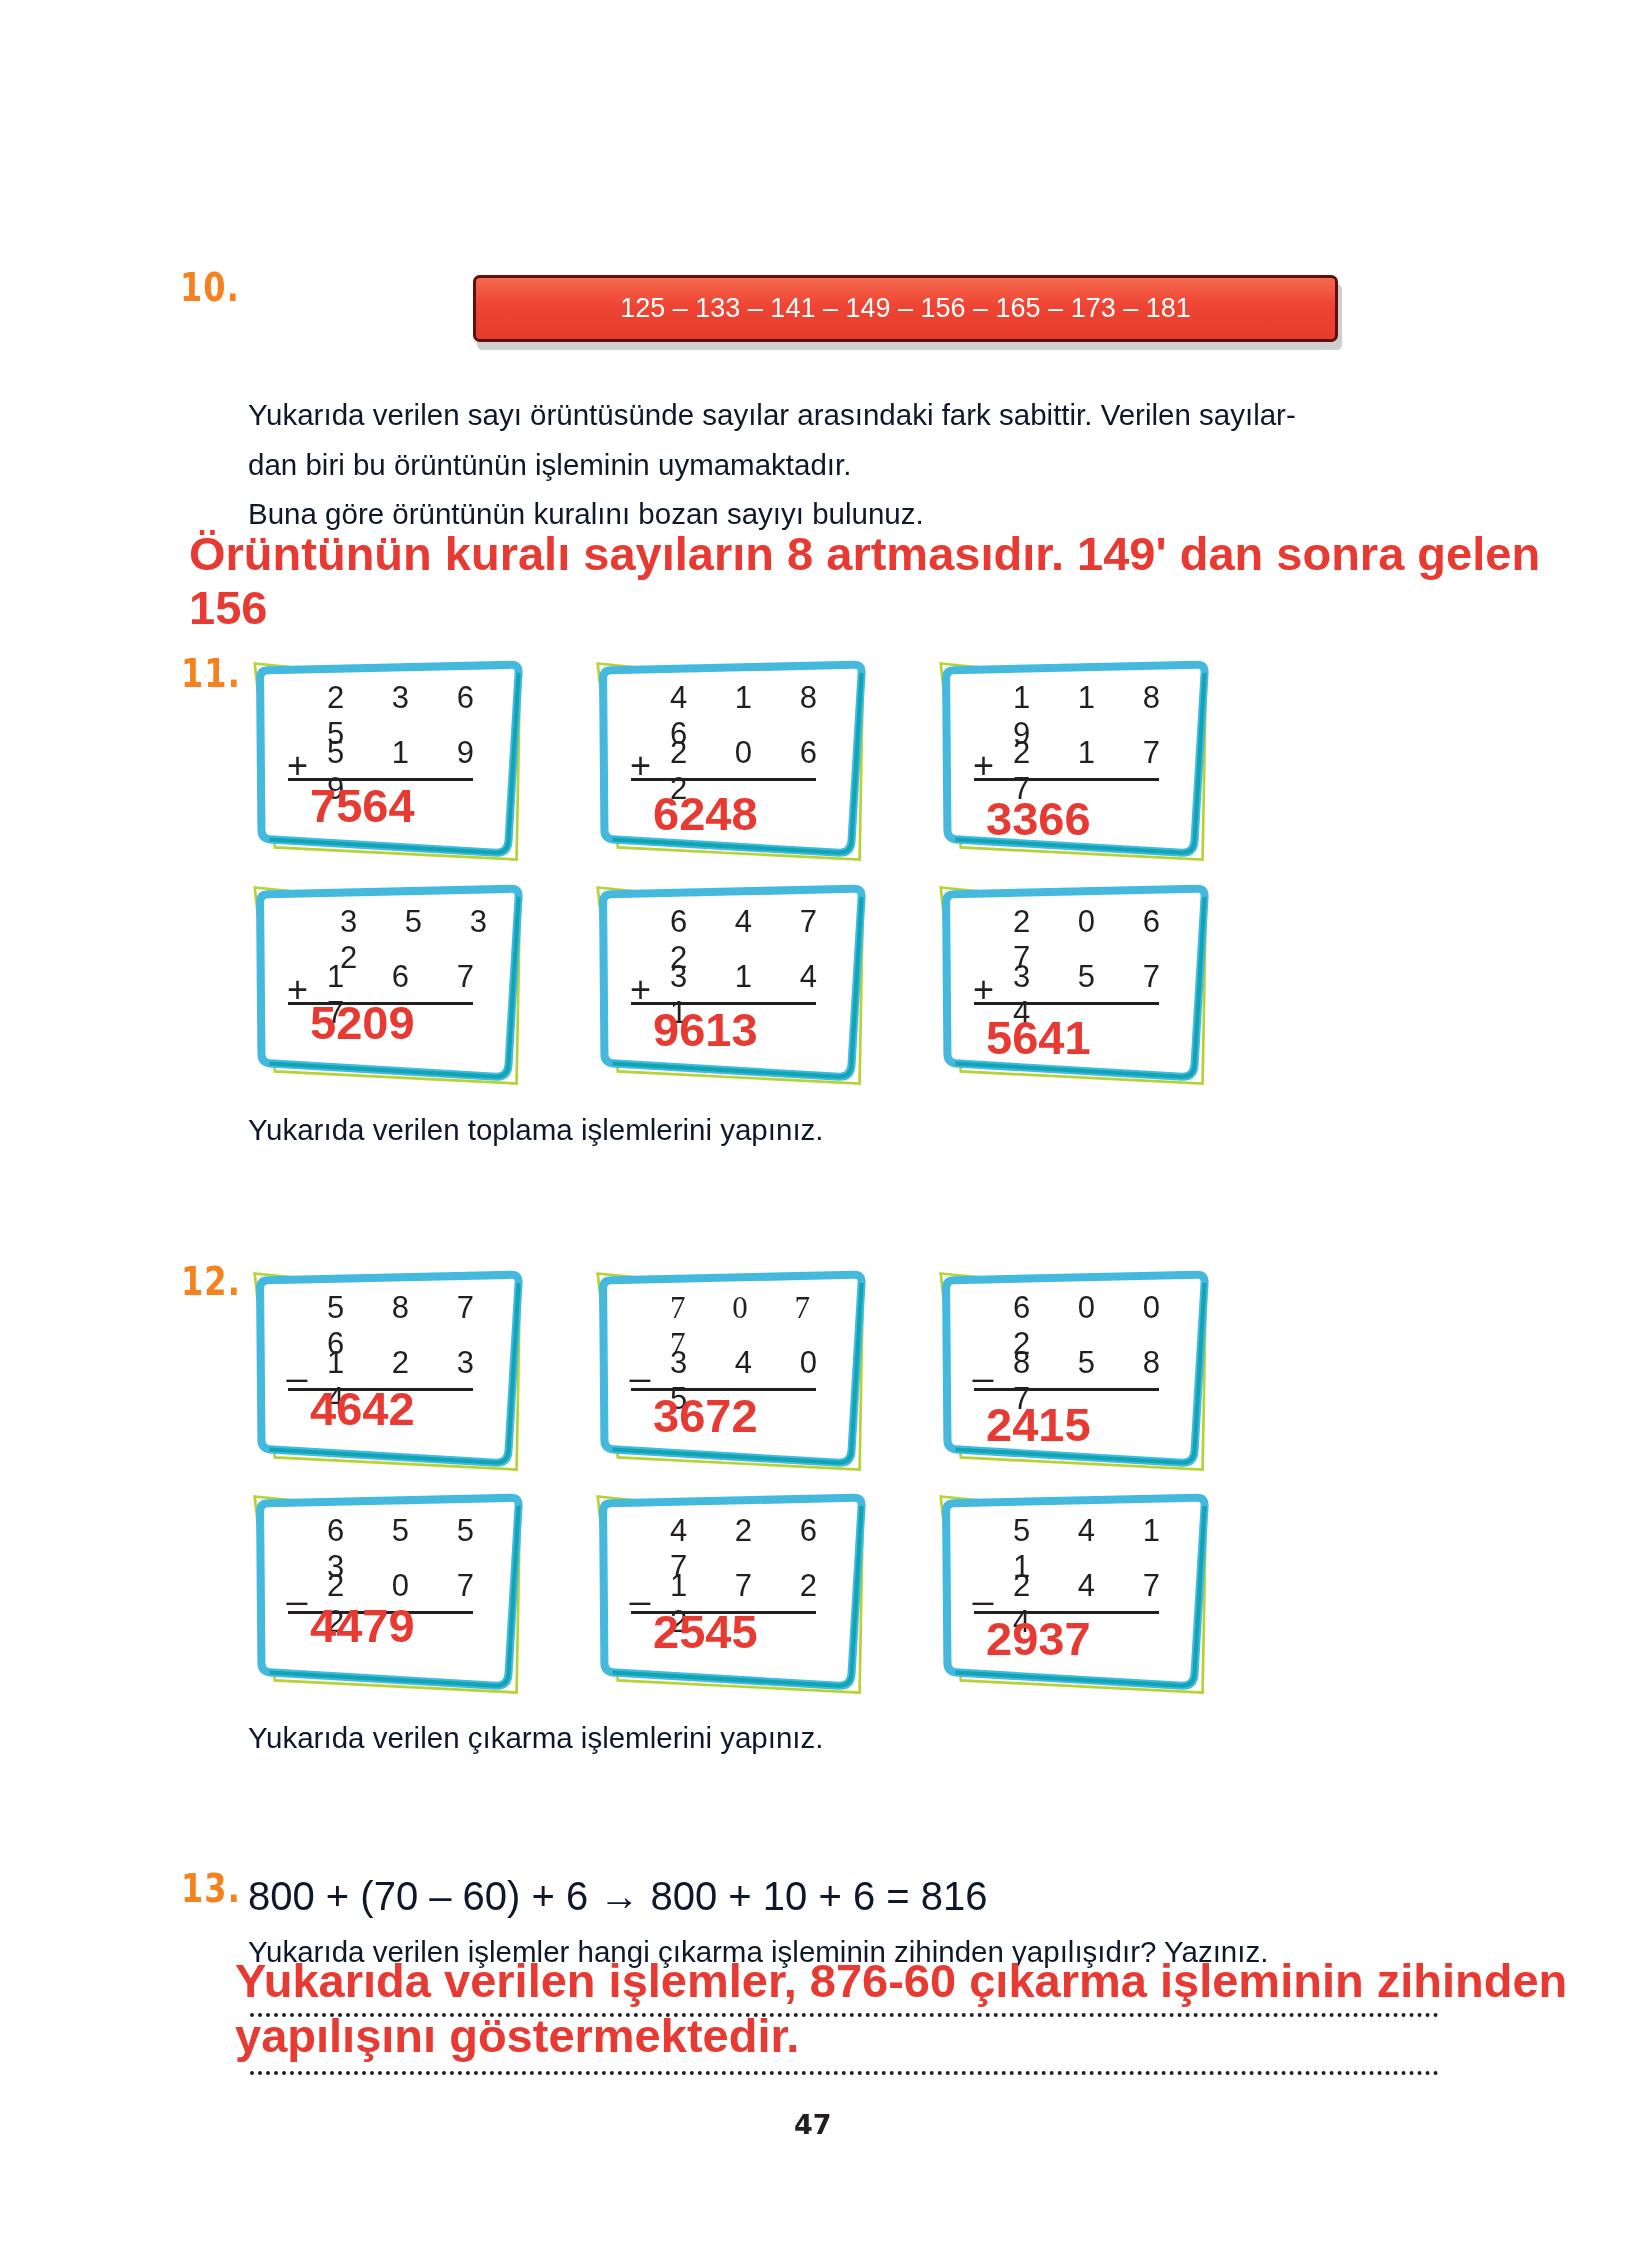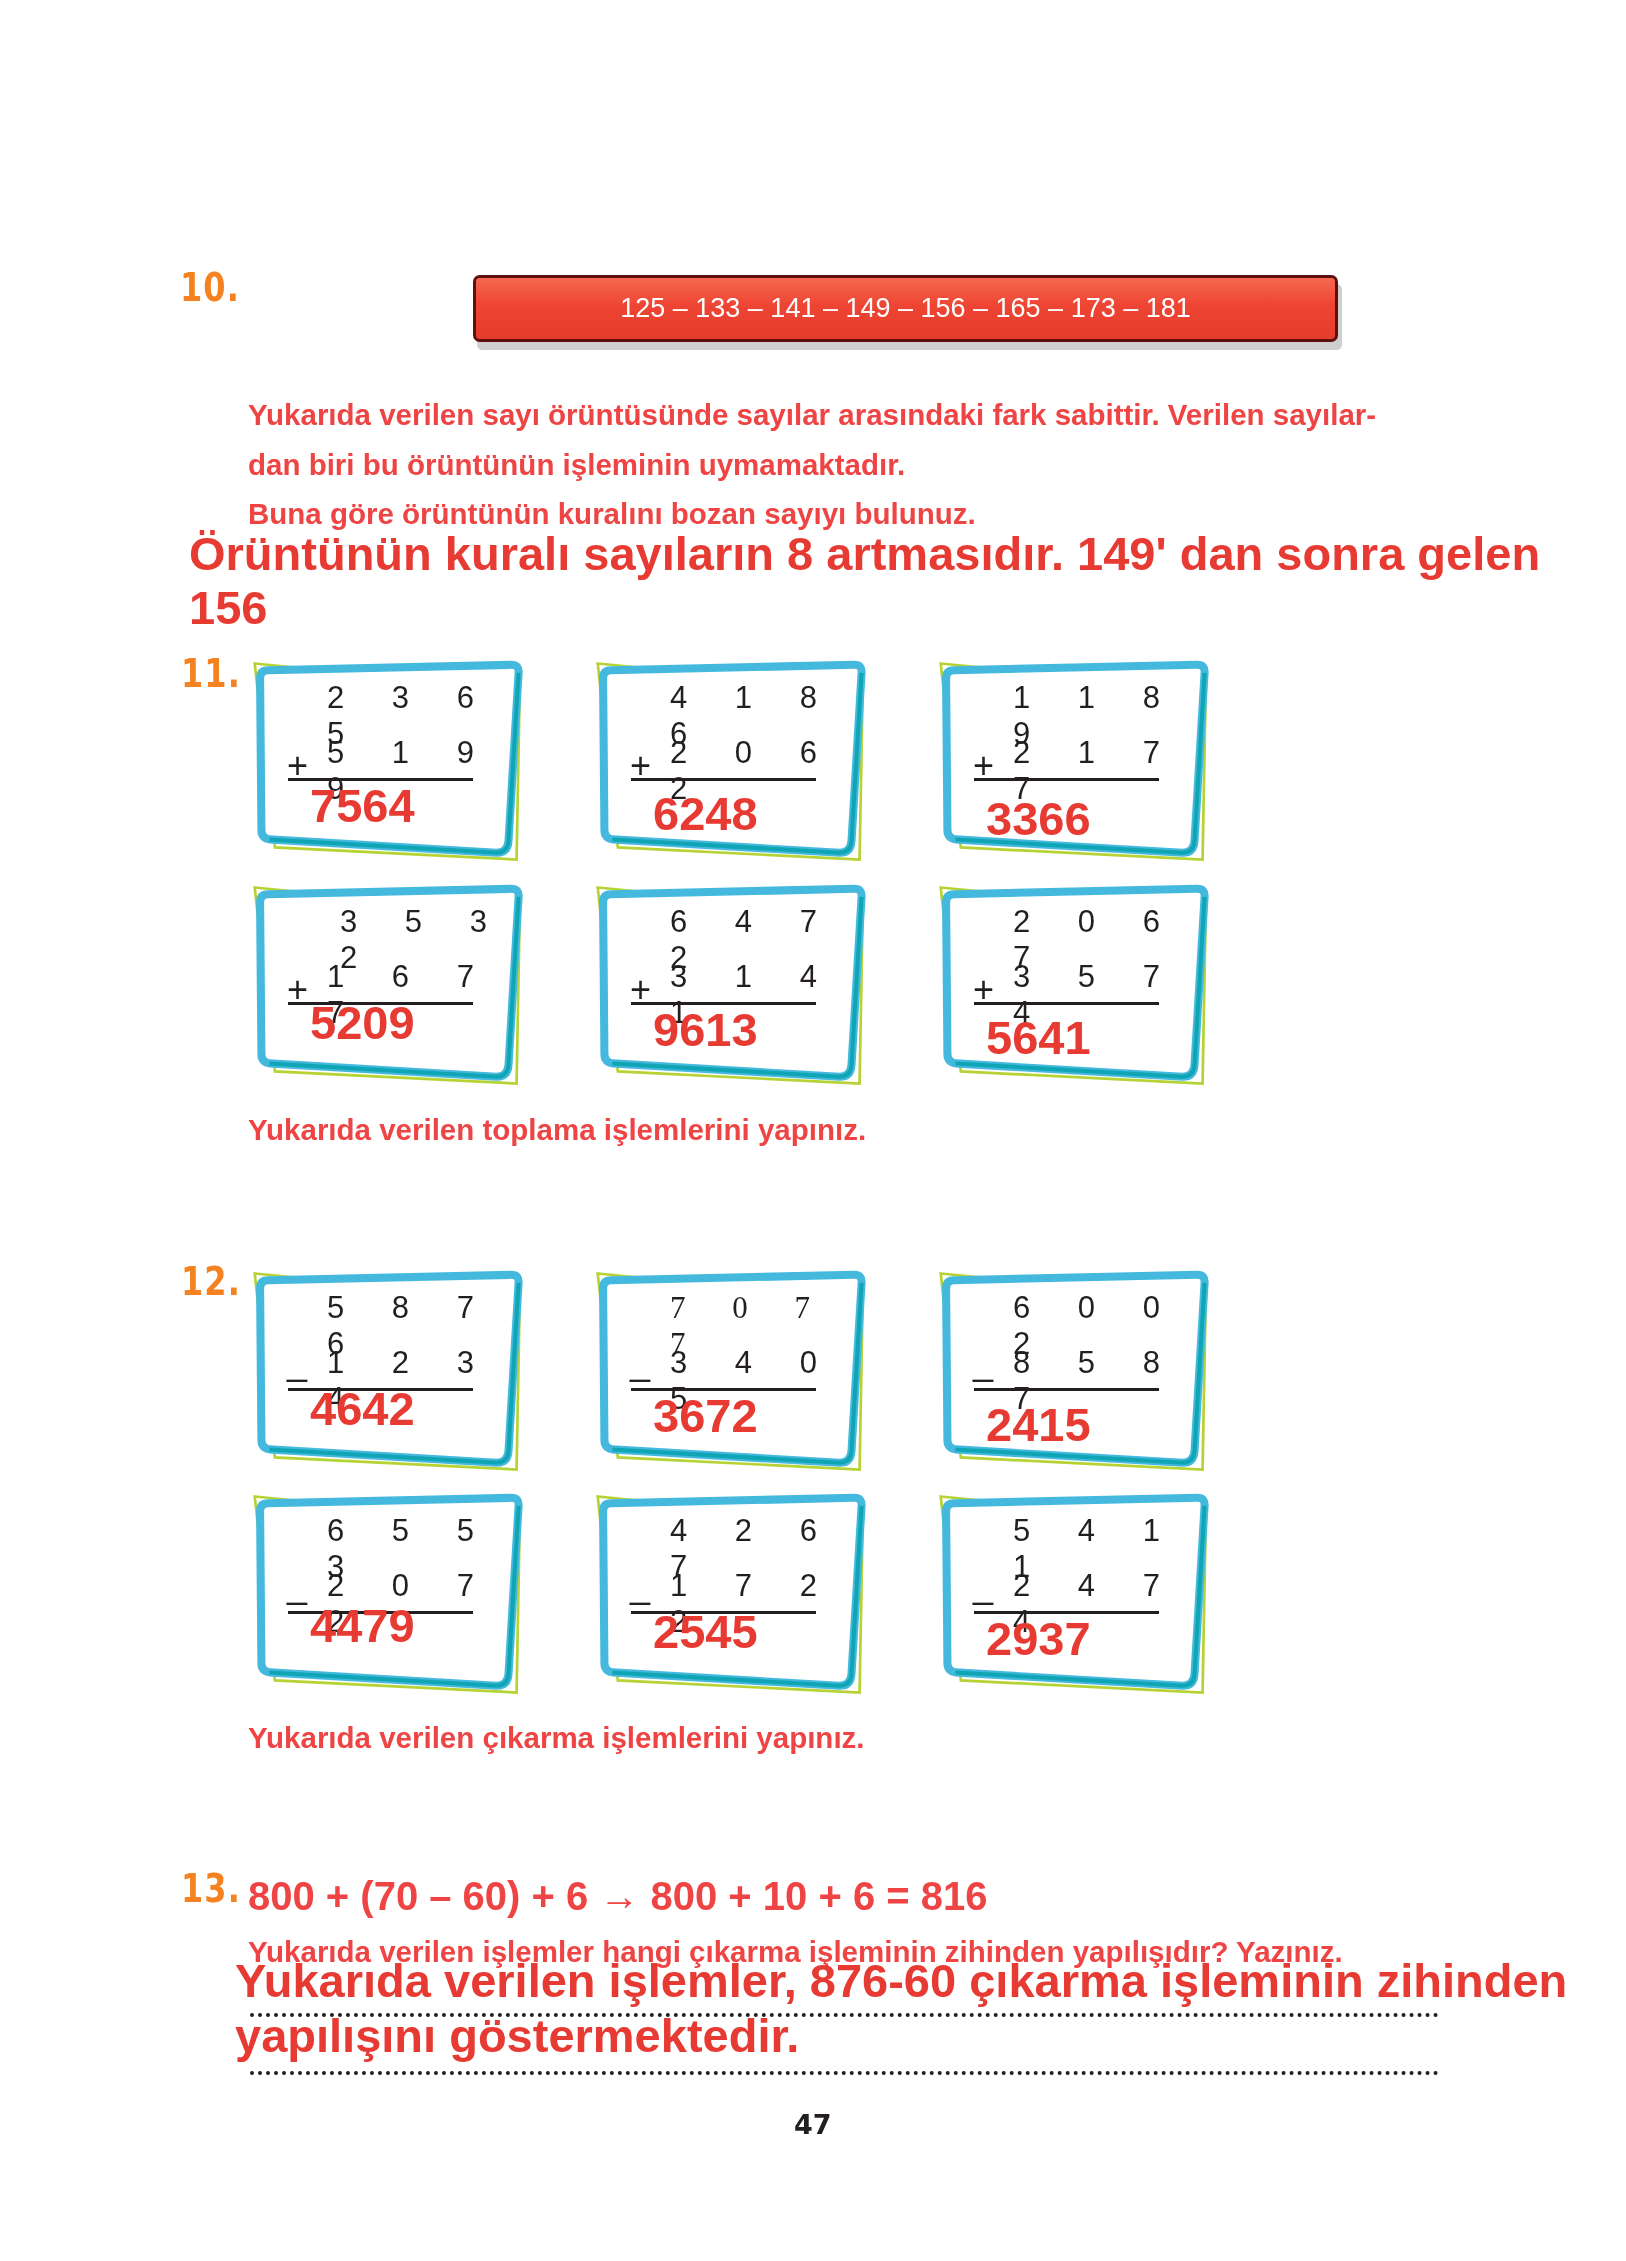--- a/index.html
+++ b/index.html
@@ -6,21 +6,21 @@
   body { width:1627px; height:2261px; position:relative; overflow:hidden;
          font-family:"Liberation Sans", sans-serif; color:#231f20; }
   .qnum { position:absolute; font-family:"DejaVu Sans", sans-serif; font-weight:bold;
           color:#f58220; font-size:39px; letter-spacing:1.3px; transform:scaleX(0.82); transform-origin:left top; }
   .banner { position:absolute; left:473px; top:275px; width:865px; height:67px; }
   .banner-shadow { position:absolute; left:4px; top:9.4px; right:-4px; bottom:-8px; background:#cfcfcf; border-radius:5.4px; }
   .banner-body { position:absolute; inset:0; background:linear-gradient(#f5694f 0%, #ee4433 45%, #e53c2b 100%);
                  border:3.4px solid #5e0f0f; border-radius:6.7px; box-sizing:border-box;
                  display:flex; align-items:center; justify-content:center;
                  color:#fff; font-size:27px; }
-  .para { position:absolute; font-size:29.5px; line-height:50px; color:#ef4444;font-weight:bold; }
+  .para { position:absolute; font-size:29.5px; line-height:50px; color:#0f172a; }
   .answer { position:absolute; color:#e63a32; font-weight:bold; font-size:47px; line-height:54px; }
   .card { position:absolute; width:282px; height:205px; }
   .card svg { position:absolute; left:0; top:0; }
   .card .num { position:absolute; font-size:31px; letter-spacing:19.5px; color:#231f20; }
   .card .op { position:absolute; font-size:36px; color:#231f20; }
   .card .rule { position:absolute; height:3.4px; background:#231f20; }
   .card .res { position:absolute; font-size:47px; font-weight:bold; color:#e63a32; }
   .dots { position:absolute; height:0; border-bottom:4px dotted #231f20; }
   .pageno { position:absolute; font-family:"DejaVu Sans", sans-serif; font-weight:bold; font-size:27px; color:#231f20; }
 </style>

